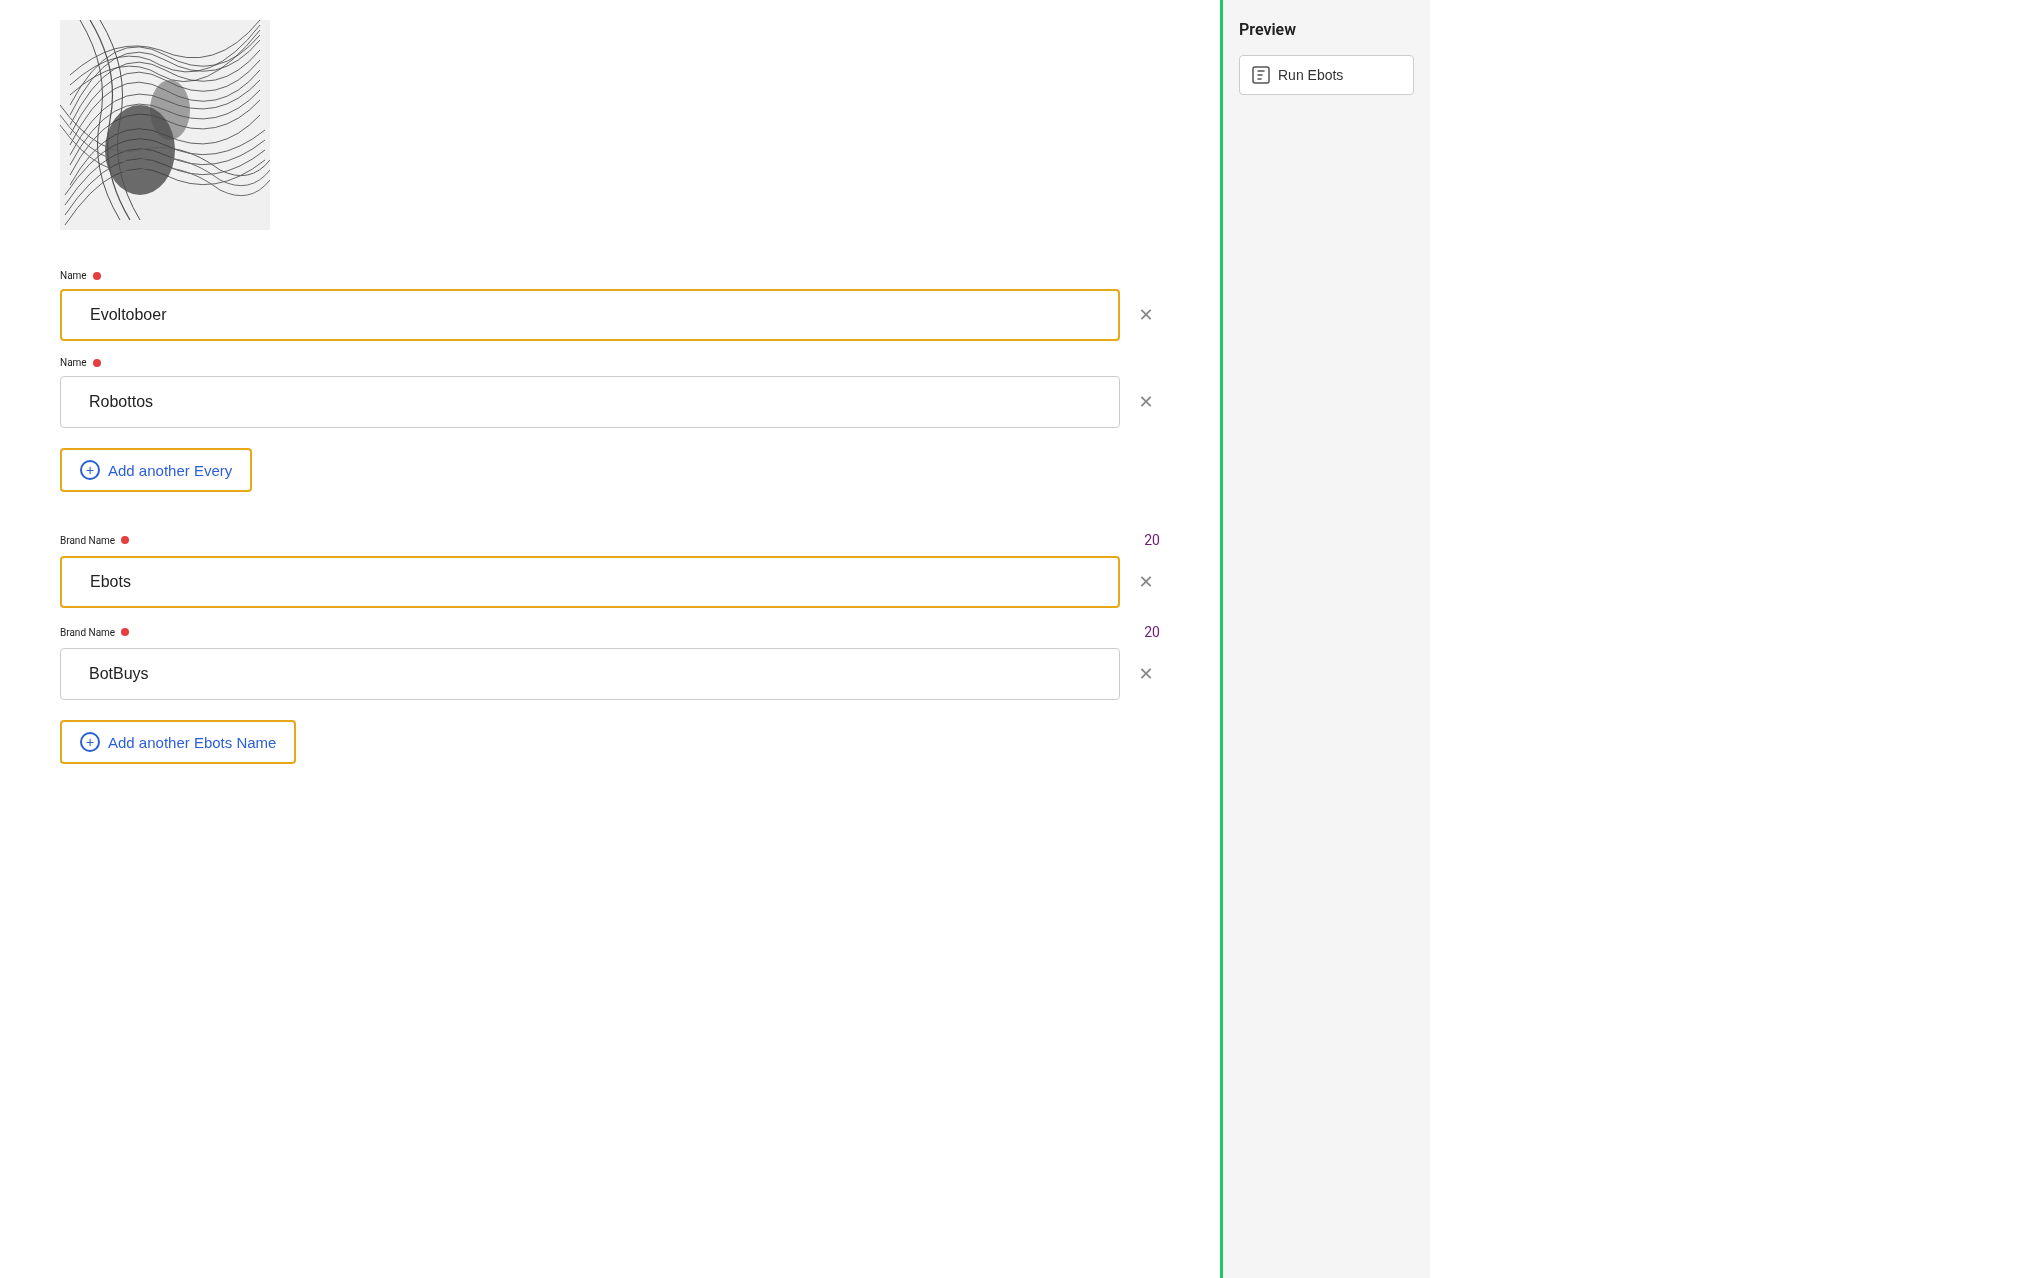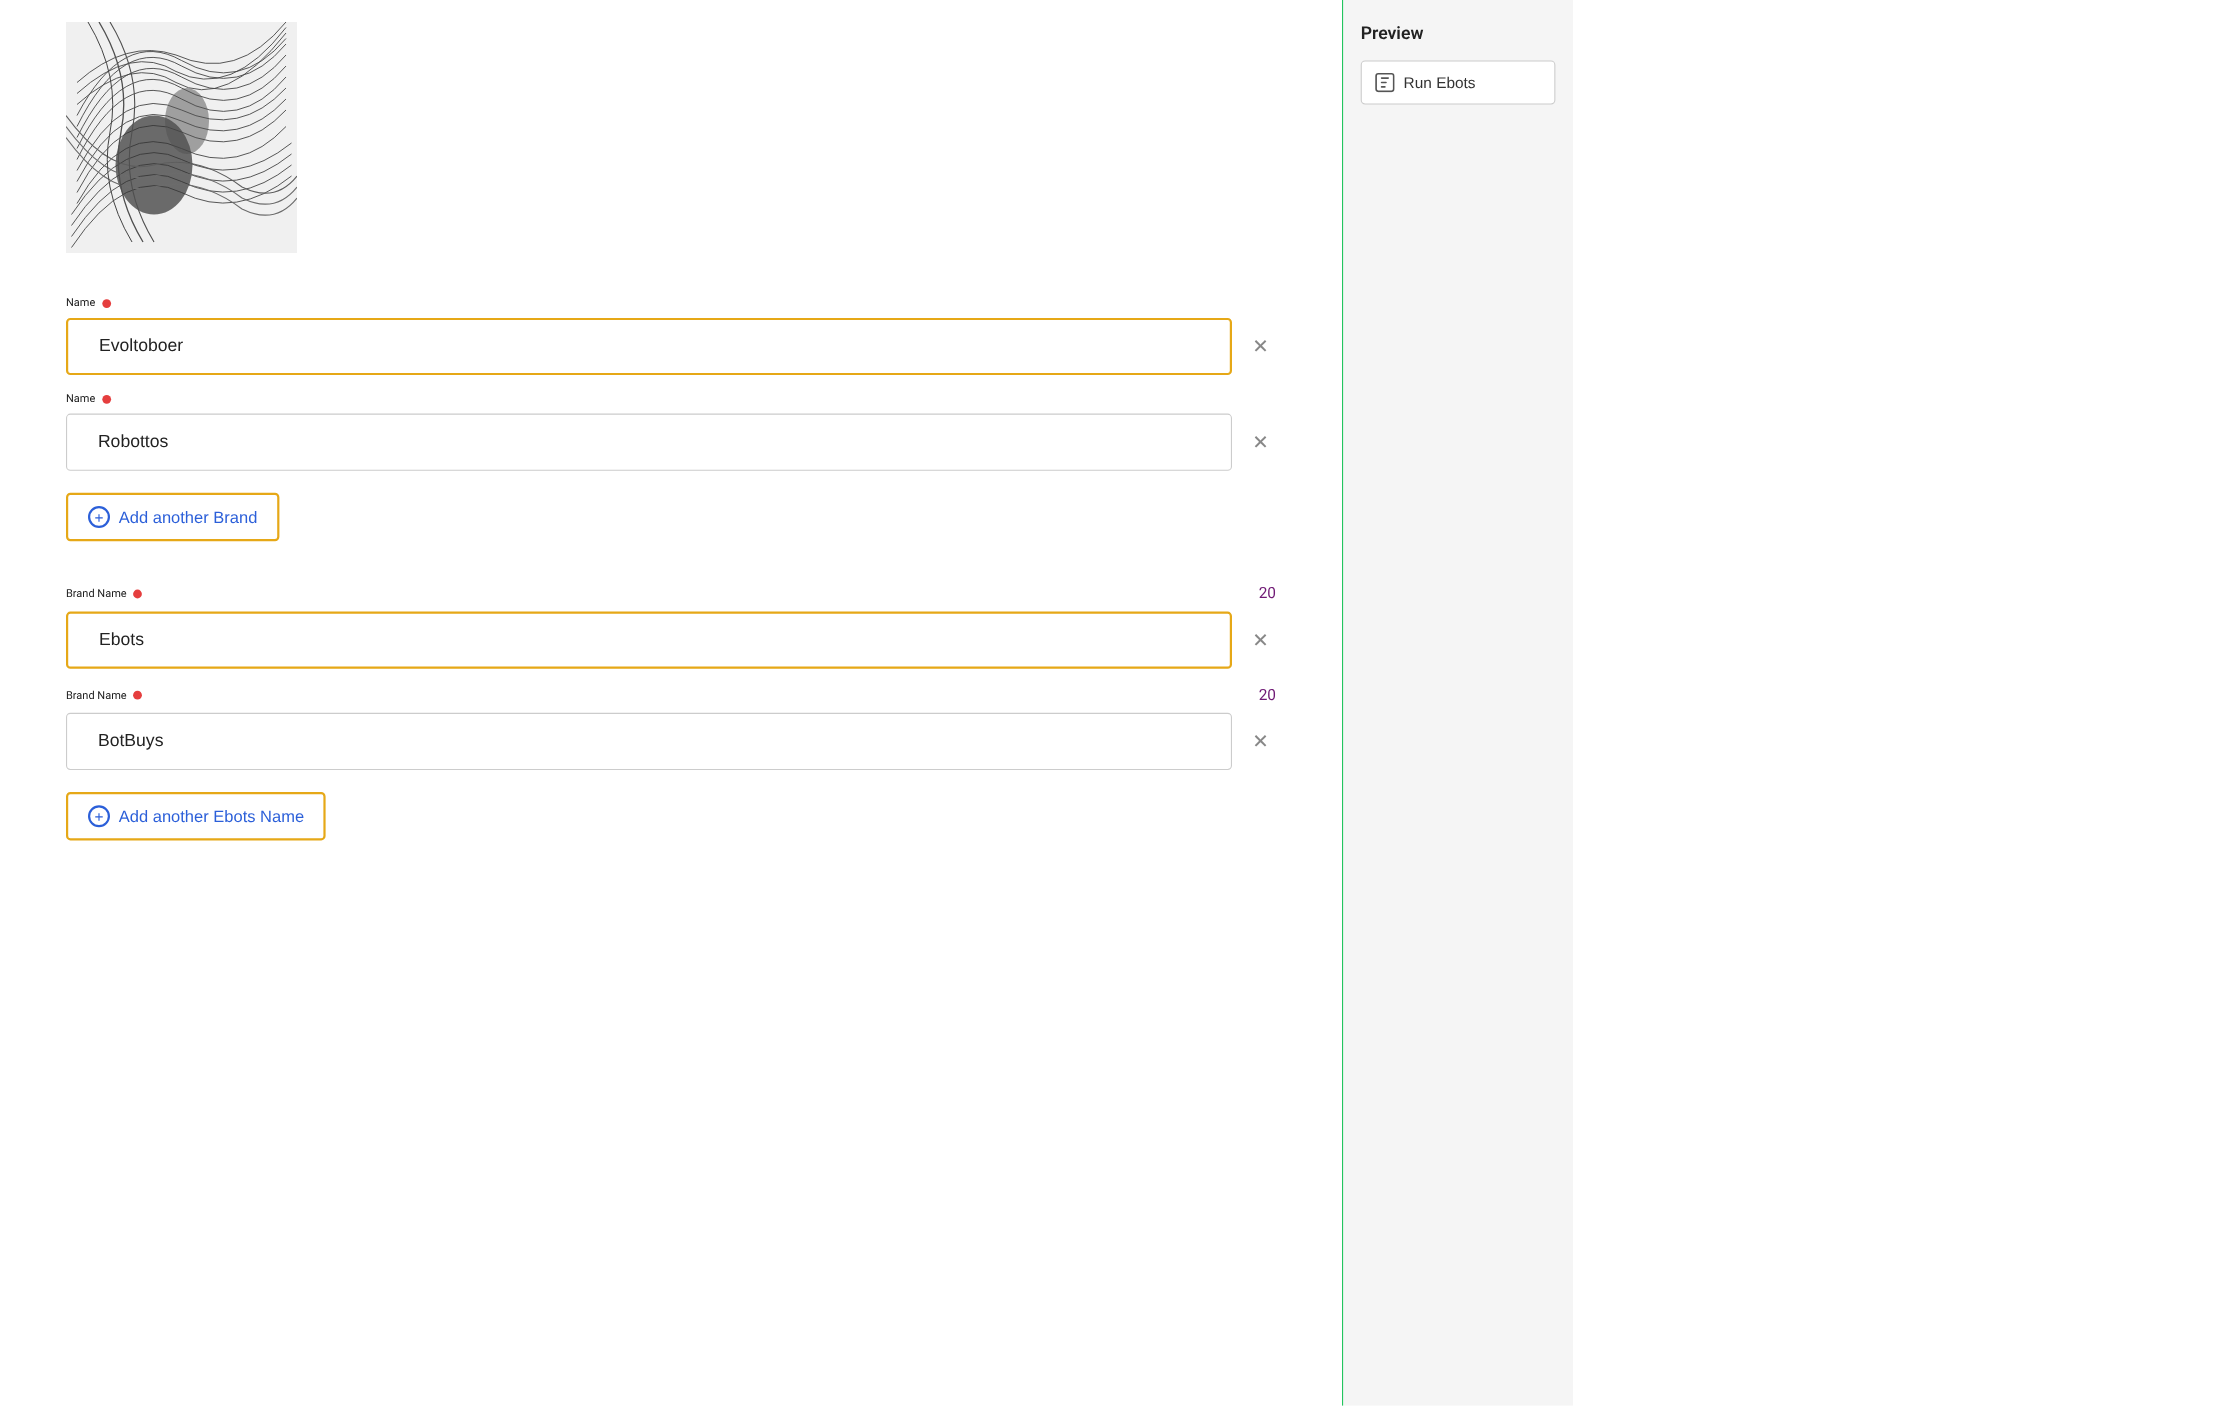--- a/index.html
+++ b/index.html
@@ -149,21 +149,21 @@
     }
 
     .section-gap {
       margin-top: 40px;
     }
 
     
     .sidebar {
       width: 210px;
       background: #f5f5f5;
-      border-left: 1px solid #22c55e;
+      border-left: 3px solid #22c55e;
       padding: 20px 16px;
       display: flex;
       flex-direction: column;
     }
 
     .preview-title {
       font-size: 16px;
       font-weight: 600;
       color: #222;
       margin-bottom: 16px;
@@ -248,21 +248,21 @@
       </div>
     </div>
     <div class="input-row">
       <input type="text" class="text-input" value="Robottos" style="">
       <button class="clear-btn">✕</button>
     </div>
 
     
     <button class="add-another-btn">
       <span class="plus-circle">+</span>
-      <span>Add another Brand</span>
+      <span>Add another Every</span>
     </button>
 
   </div>
 
   <div class="field-section section-gap">
 
     
     <div class="field-label-with-count">
       <div class="field-label" style="margin-bottom:0;">
         <span>Brand Name</span>

